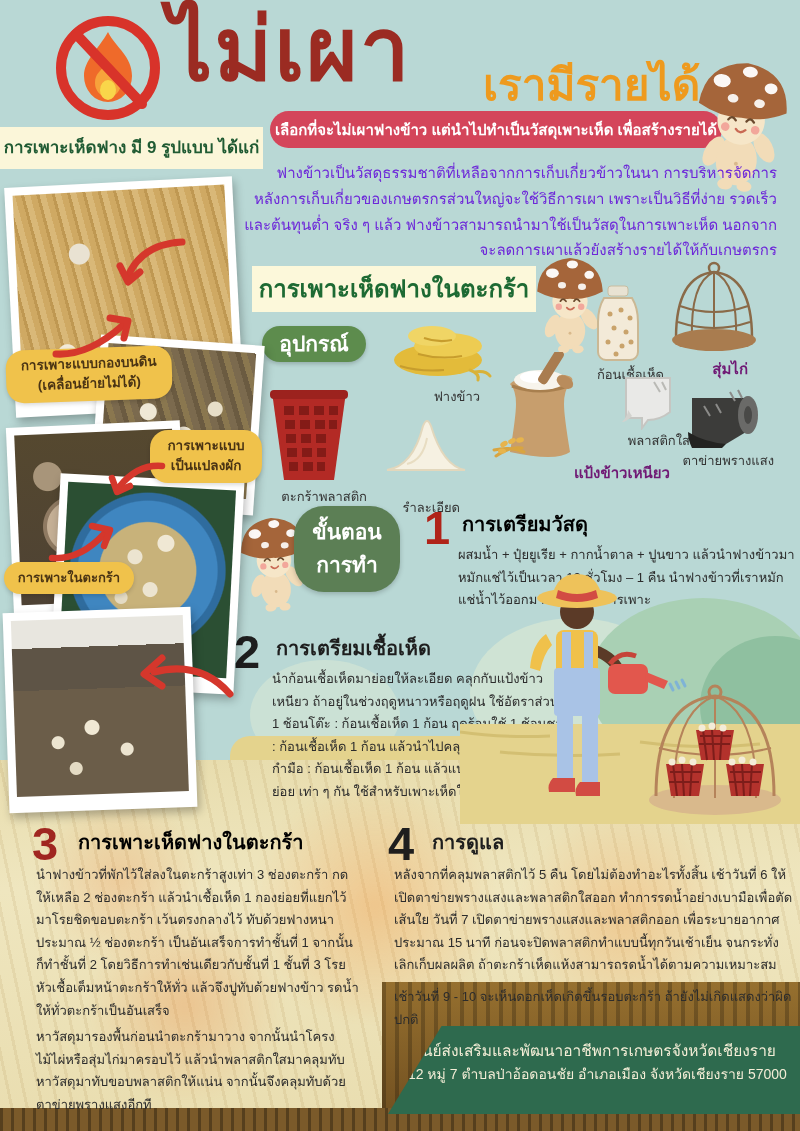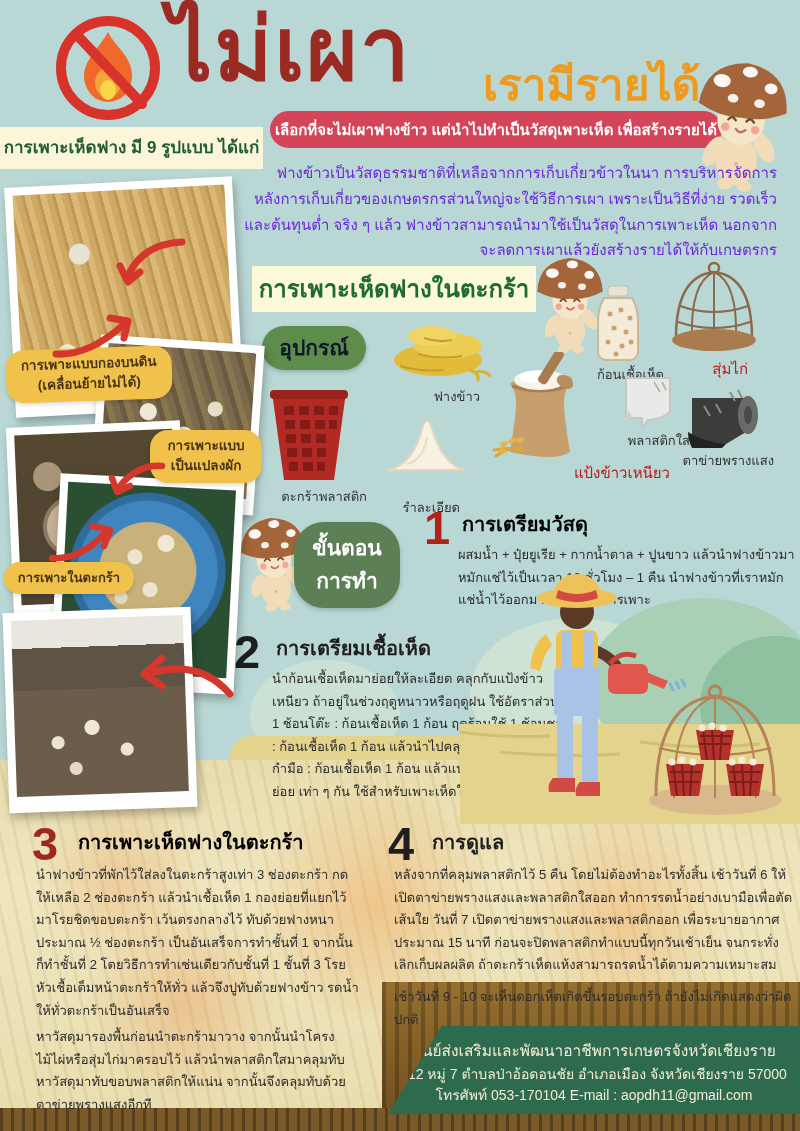--- a/index.html
+++ b/index.html
@@ -42,30 +42,30 @@
   .polaroid{position:absolute;background:#fff;padding:8px 8px 16px 8px;box-shadow:2px 5px 10px rgba(0,0,0,.28);}
   .ph{width:100%;height:100%;}
   .bubble{position:absolute;background:#f0c24b;color:#4a3414;font-weight:bold;font-size:13.5px;
     border-radius:18px;padding:6px 10px;text-align:center;line-height:1.5;z-index:8;
     box-shadow:0 2px 4px rgba(0,0,0,.15);}
   .arrow{position:absolute;z-index:8;}
 
   
   .section-banner{position:absolute;left:252px;top:266px;width:284px;height:46px;background:#fcf8da;
     display:flex;align-items:center;justify-content:center;font-size:24px;font-weight:800;color:#1d6a33;line-height:1.3;}
-  .equip-pill{position:absolute;left:262px;top:326px;width:104px;height:44px;background:#5d8c4d;
-    border-radius:22px;color:#0f172a;font-size:21px;font-weight:bold;display:flex;align-items:center;
+  .equip-pill{position:absolute;left:262px;top:326px;width:104px;height:36px;background:#5d8c4d;
+    border-radius:22px;color:#ffffff;font-size:21px;font-weight:bold;display:flex;align-items:center;
     justify-content:center;line-height:1.3;box-shadow:0 2px 4px rgba(0,0,0,.2);}
   .eq-label{position:absolute;font-size:13px;color:#333;text-align:right;line-height:1.4;}
-  .eq-label.big{font-size:15px;font-weight:normal;color:#b91c1c;}
+  .eq-label.big{font-size:15px;font-weight:bold;color:#701a75;}
 
   
   .steps-bubble{position:absolute;left:294px;top:506px;width:106px;height:86px;background:#5c7f55;
     border-radius:30px;color:#fff;font-size:21px;font-weight:bold;display:flex;flex-direction:column;
-    align-items:center;justify-content:center;line-height:1.55;box-shadow:0 2px 5px rgba(0,0,0,.2);margin-top:16px;}
+    align-items:center;justify-content:center;line-height:1.55;box-shadow:0 2px 5px rgba(0,0,0,.2);}
   .step-num{position:absolute;font-size:47px;font-weight:800;line-height:1.1;}
   .step-num.red{color:#b02318;} .step-num.blk{color:#1e1e1e;}
   .step-title{position:absolute;font-size:20px;font-weight:800;line-height:1.4;}
   .step-title.red{color:#000000;} .step-title.blk{color:#1e1e1e;}
   .step-body{position:absolute;font-size:13px;line-height:1.74;color:#2c2c2c;}
 
   
   .footer{position:absolute;left:388px;top:1026px;width:412px;height:88px;background:#2e6a4e;
     clip-path:polygon(13% 0,100% 0,100% 100%,0 100%);color:#f3edd6;text-align:center;z-index:9;}
   .footer .l1{font-size:15.5px;margin-top:13px;line-height:1.6;}
@@ -386,16 +386,15 @@
   <div class="step-body" style="left:36px;top:1026px;width:324px;">หาวัสดุมารองพื้นก่อนนำตะกร้ามาวาง จากนั้นนำโครงไม้ไผ่หรือสุ่มไก่มาครอบไว้ แล้วนำพลาสติกใสมาคลุมทับหาวัสดุมาทับขอบพลาสติกให้แน่น จากนั้นจึงคลุมทับด้วยตาข่ายพรางแสงอีกที</div>
 
   <div class="step-num blk" style="left:388px;top:818px;">4</div>
   <div class="step-title blk" style="left:432px;top:828px;">การดูแล</div>
   <div class="step-body" style="left:394px;top:864px;width:404px;">หลังจากที่คลุมพลาสติกไว้ 5 คืน โดยไม่ต้องทำอะไรทั้งสิ้น เช้าวันที่ 6 ให้เปิดตาข่ายพรางแสงและพลาสติกใสออก ทำการรดน้ำอย่างเบามือเพื่อตัดเส้นใย วันที่ 7 เปิดตาข่ายพรางแสงและพลาสติกออก เพื่อระบายอากาศประมาณ 15 นาที ก่อนจะปิดพลาสติกทำแบบนี้ทุกวันเช้าเย็น จนกระทั่งเลิกเก็บผลผลิต ถ้าตะกร้าเห็ดแห้งสามารถรดน้ำได้ตามความเหมาะสม</div>
   <div class="step-body" style="left:394px;top:986px;width:404px;">เช้าวันที่ 9 - 10 จะเห็นดอกเห็ดเกิดขึ้นรอบตะกร้า ถ้ายังไม่เกิดแสดงว่าผิดปกติ</div>
 
   <div class="footer">
     <div class="l1">ศูนย์ส่งเสริมและพัฒนาอาชีพการเกษตรจังหวัดเชียงราย</div>
     <div class="l2">112 หมู่ 7 ตำบลป่าอ้อดอนชัย อำเภอเมือง จังหวัดเชียงราย 57000</div>
-    <div class="l3">โทรศัพท์ 053-170104  E-mail : aopdh11@gmail.com</div>
   </div>
 
 </div>
 
 </body></html>

